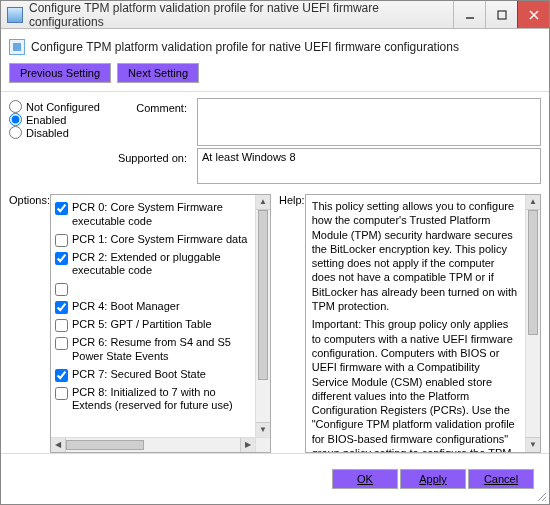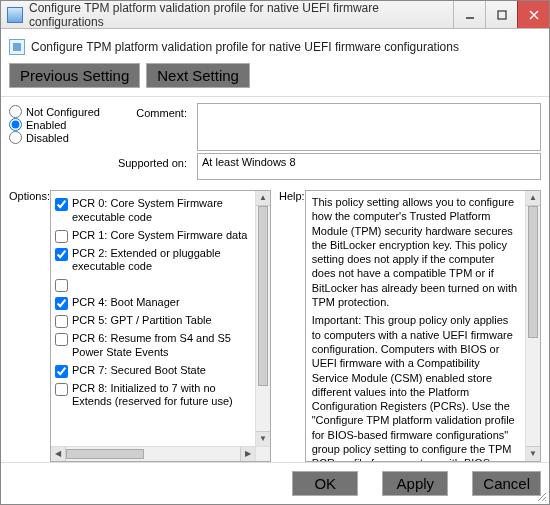--- a/index.html
+++ b/index.html
@@ -58,24 +58,24 @@
     border: 1px solid #6aa9e0; background: #eaf3fc;
     margin-right: 6px;
     position: relative;
   }
   .heading .hicon::after{
     content:""; position:absolute; inset:3px; background:#6aa9e0;
   }
   .heading .htext { font-size: 12px; color: #222; }
   .navrow { display: flex; gap: 6px; padding: 2px 0 6px 0; }
   .btn {
-    background: #737373;
+    background: #8b5cf6;
     border: 1px solid #acacac;
     padding: 3px 10px;
-    font-size: 15px;
+    font-size: 11px;
     cursor: default;
     min-width: 70px;
     text-align: center;
   }
   .divider { border-top: 1px solid #ddd; margin: 2px -8px 6px -8px; }
   
   .topgrid {
     display: grid;
     grid-template-columns: 100px 80px 1fr;
     column-gap: 4px;
@@ -88,21 +88,21 @@
   .lbl { text-align: right; padding-right: 6px; padding-top: 4px; }
   textarea.plain {
     resize: none;
     border: 1px solid #acacac;
     font-family: inherit;
     font-size: 11px;
     padding: 2px 4px;
     overflow-y: scroll;
   }
   .comment-area { height: 48px; }
-  .supported-area { height: 27px; }
+  .supported-area { height: 36px; }
   
   .split {
     display: grid;
     grid-template-columns: 1fr 1fr;
     column-gap: 8px;
     margin-top: 10px;
     flex: 1;
     min-height: 0;
   }
   .splitcol { display: flex; flex-direction: row; min-height: 0; }
@@ -147,25 +147,26 @@
   .helpbox-inner {
     position:absolute; inset:0 15px 0 0;
     padding:4px 6px;
     overflow:hidden;
     line-height:1.3;
   }
   .helpbox .vscroll{ bottom:0; }
   
   .footer {
     border-top: 1px solid #ddd;
-    padding: 8px;
+    padding: 15px;
     display: flex;
     justify-content: flex-end;
-    gap: 24px;
+    gap: 2px;
     position: relative;
+    text-decoration: underline;
   }
   .footer .btn { min-width: 66px; }
   .resize-grip{
     position:absolute; right:2px; bottom:2px; width:12px; height:12px;
   }
   .resize-grip svg{display:block;}
   .arrow { font-size:8px; color:#555; line-height:1;}
 </style>
 </head>
 <body>

